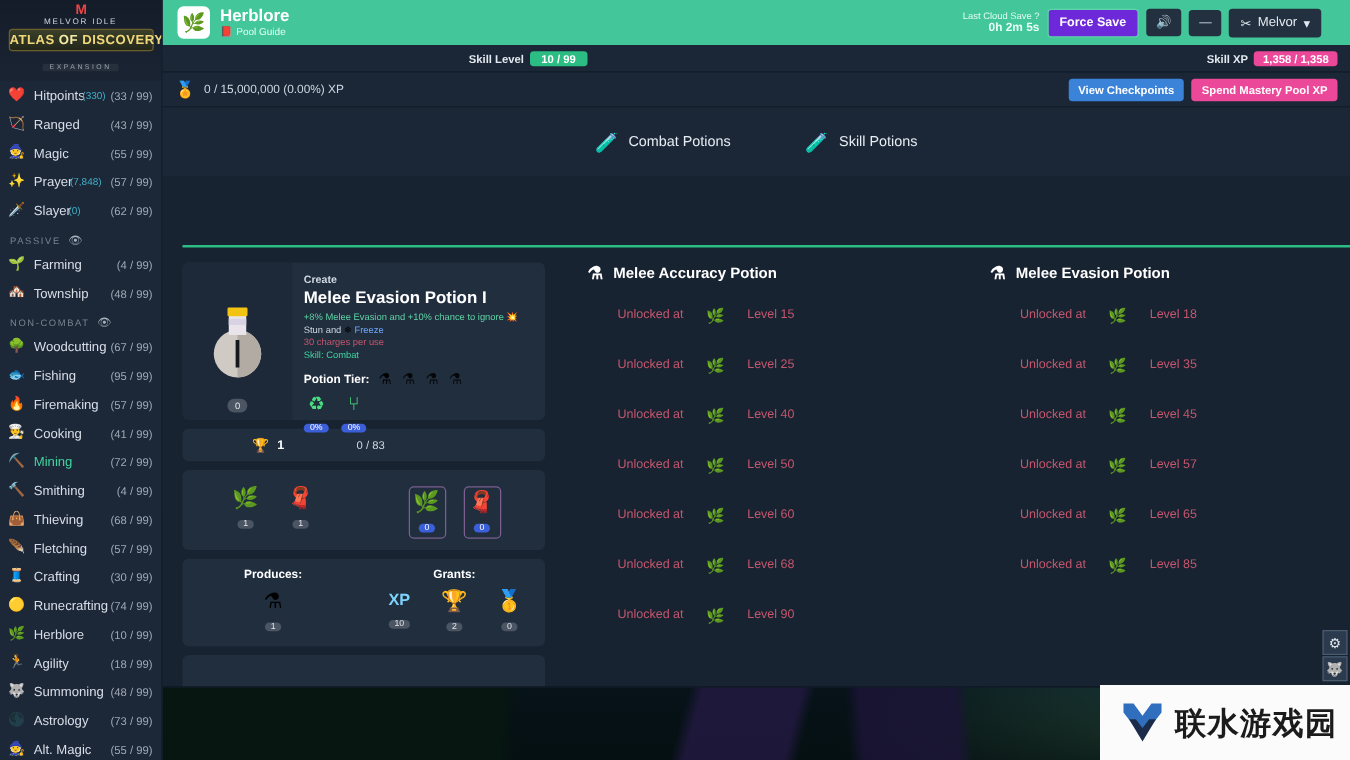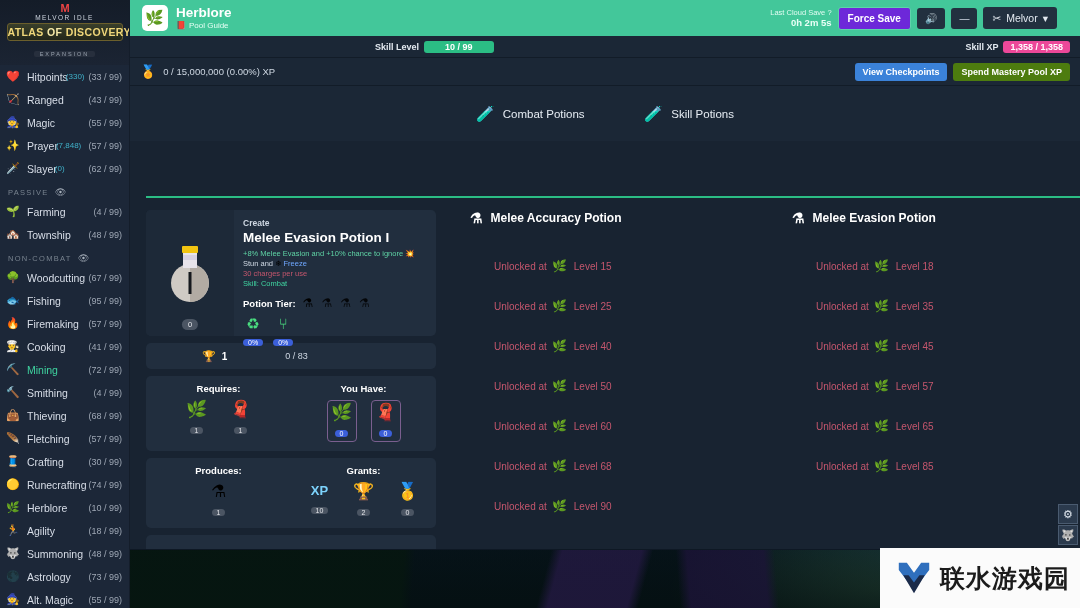--- a/index.html
+++ b/index.html
@@ -125,32 +125,32 @@
     border-bottom: 1px solid #0e1824;
   }
   .xp-bar-row {
     height: 22px; background: #1b2736; display: flex; align-items: center;
     justify-content: center; gap: 0; position: relative; font-size: 9.5px;
     border-bottom: 1px solid #121c28;
   }
   .xp-left { position:absolute; left: 50%; transform: translateX(-230px); display:flex; align-items:center; gap:5px; }
   .xp-right { position:absolute; right: 10px; display:flex; align-items:center; gap:5px; }
   .lbl-mini { color: #e3e9f0; font-size: 9px; font-weight: bold; }
-  .pill-green { background: #2bbd84; color: #fff; font-size: 9px; font-weight:bold; padding: 1px 21px; border-radius: 3px; }
+  .pill-green { background: #2bbd84; color: #fff; font-size: 9px; font-weight:bold; padding: 1px 9px; border-radius: 3px; }
   .pill-blue { background: #ec4899; color: #fff; font-size: 9px; font-weight:bold; padding: 1px 7px; border-radius: 3px; }
 
   .mastery-row {
     height: 28px; background: #1b2736; display:flex; align-items:center;
     padding: 0 10px; gap: 7px; border-bottom: 1px solid #121c28;
   }
   .mastery-row .coin { font-size: 13px; }
   .mastery-row .txt { color: #cfd8e3; font-size: 9.5px; }
   .mastery-btns { margin-left: auto; display:flex; gap: 6px; }
   .btn-blue { background:#3b82d9; color:#fff; font-size:9px; font-weight:bold; padding:4px 8px; border-radius:3px; }
-  .btn-green { background:#4d7c0f; color:#fff; font-size:9px; font-weight:bold; padding:4px 8px; border-radius:3px; }
+  .btn-green { background:#ec4899; color:#fff; font-size:9px; font-weight:bold; padding:4px 8px; border-radius:3px; }
 
   .potion-tabs {
     height: 55px; display:flex; align-items:center; justify-content:center; gap: 60px;
     background: #1b2736;
   }
   .ptab { display:flex; align-items:center; gap: 8px; color:#e6ecf3; font-size: 11.5px; }
   .ptab .flask { font-size: 15px; }
 
   .main-split {
     position:absolute; left:16px; right:0px; top: 160px; bottom: 0;
@@ -210,21 +210,21 @@
   .prod-card { padding: 7px 0 9px; }
   .xp-text { color:#7dd3fc; font-size: 13px; font-weight:bold; line-height: 17px; }
   .create-btn-card { height: 70px; display:flex; align-items:center; justify-content:center; gap: 14px; }
 
   .right-cols { flex: 1; display:flex; padding-top: 12px; }
   .rcol { flex: 1; }
   .rcol-head { display:flex; align-items:center; gap: 8px; padding-left: 34px; color:#fff; font-size: 12px; font-weight:bold; }
   .rcol-head .flask { font-size: 14px; }
   .unlock-list { margin-top: 20px; }
   .unlock-row {
-    height: 40px; display:flex; align-items:center; gap: 6px; padding-left: 58px;
+    height: 40px; display:flex; gap: 18px; padding-left: 58px;
     font-size: 10px; color:#c4566d;
   }
   .unlock-row .leaf { font-size: 12px; }
 
   
   .float-btns {
     position:absolute; right: 2px; bottom: 62px; width: 20px; z-index: 30;
   }
   .float-btn {
     width: 20px; height: 20px; background:#2b3a4d; border:1px solid #4a5b70;
@@ -499,24 +499,20 @@
           </div>
         </div>
 
         <div class="card mastery-card">
           <span class="trophy">🏆</span>
           <span class="mnum">1</span>
           <span class="frac">0 / 83</span>
         </div>
 
         <div class="card req-card">
-          <div class="two-head">
-            <div>Requires:</div>
-            <div>You Have:</div>
-          </div>
           <div style="display:flex;">
             <div style="flex:1;">
                 <div class="item-row" id="requires-row">
                   <div class="item"><div class="ic">🌿</div><div class="n">1</div></div>
                   <div class="item"><div class="ic">🧣</div><div class="n">1</div></div>
                 </div>
               </div>
             <div style="flex:1;">
                 <div class="item-row" id="youhave-row">
                   <div class="item boxed"><div class="ic">🌿</div><div class="n blue">0</div></div>

